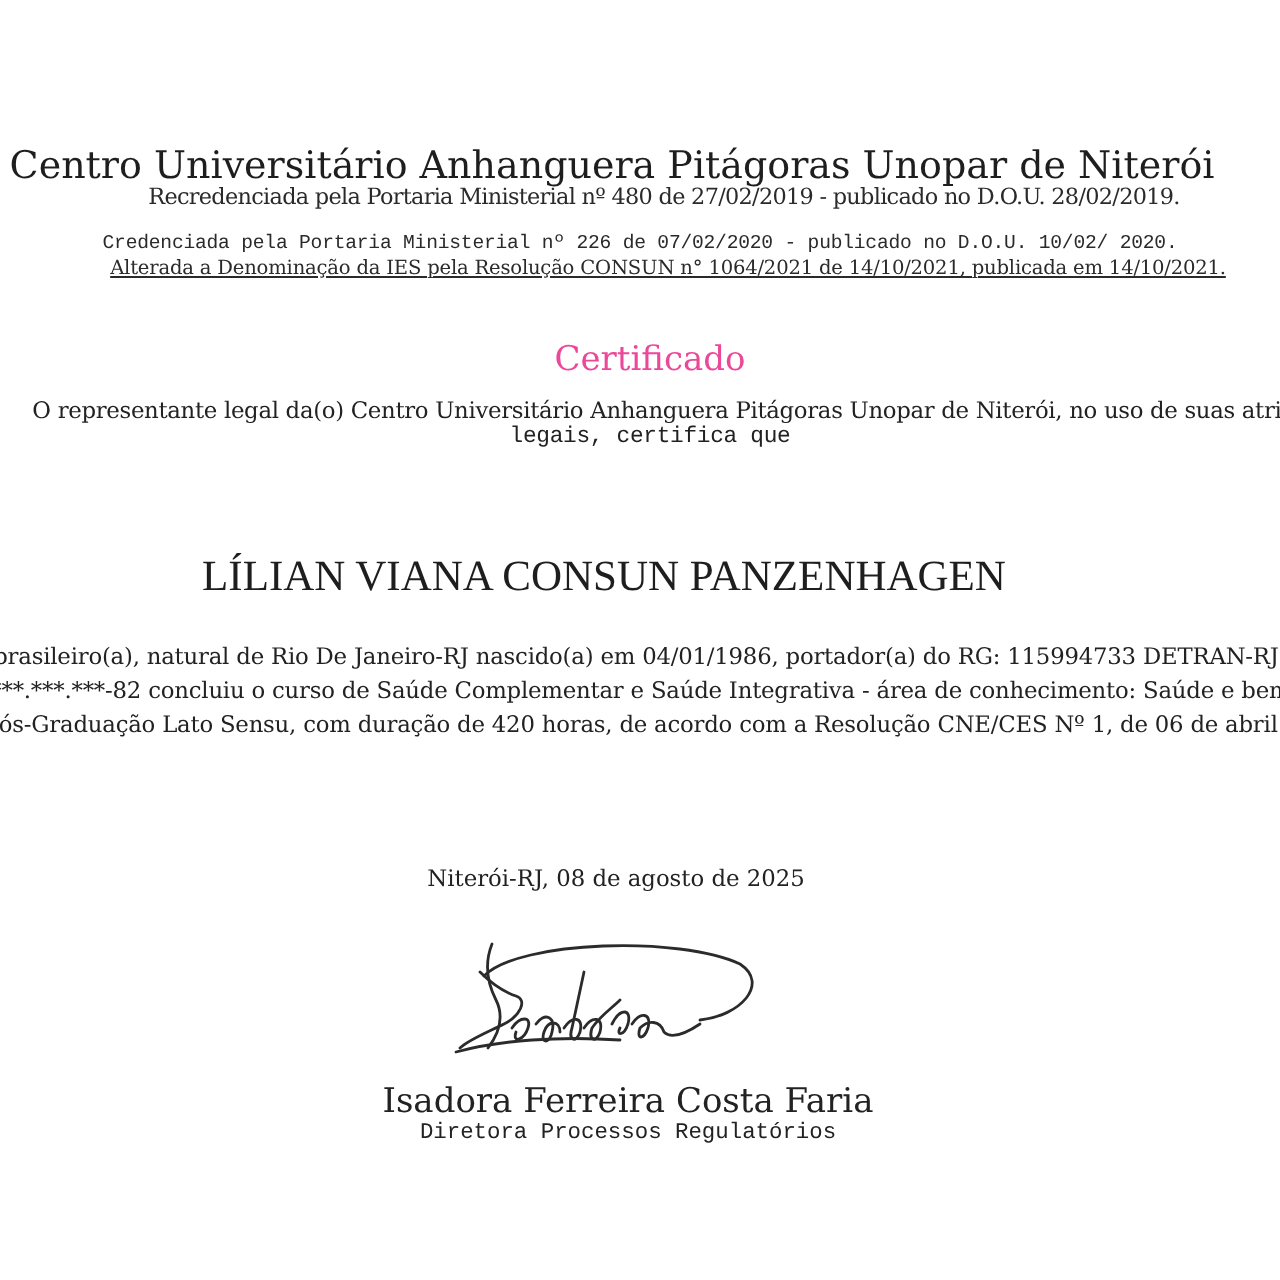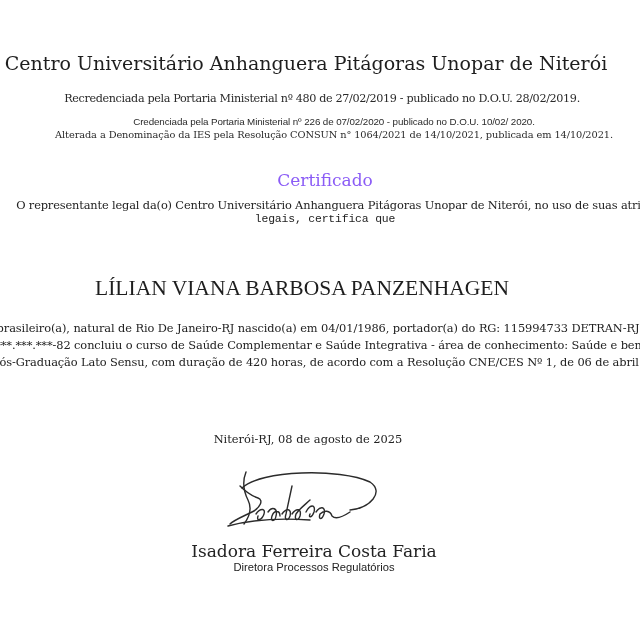--- a/index.html
+++ b/index.html
@@ -15,57 +15,57 @@
       color: #222222;
     }
     .line {
       position: absolute;
       left: 50%;
       transform: translateX(-50%);
       white-space: nowrap;
       text-align: center;
     }
     .institution {
-      top: 52px;
+      top: 72px;
       font-family: "DejaVu Serif", serif;
       font-size: 19px;
       color: #1e1e1e;
       margin-left: -14px;
       text-align: center;
     }
     .recred {
       top: 92px;
       font-family: "DejaVu Serif", serif;
       font-size: 11.2px;
       letter-spacing: -0.35px;
       color: #2a2a2a;
-      margin-left: 2px;
+      margin-left: 12px;
       text-align: center;
     }
     .cred1 {
       top: 116px;
-      font-family: Liberation Sans, sans-serif;
+      font-family: Liberation Mono, monospace;
       font-size: 9.8px;
       letter-spacing: -0.1px;
       color: #2a2a2a;
-      margin-left: 14px;
     }
     .cred2 {
       top: 129px;
       font-family: "DejaVu Serif", serif;
       font-size: 9.8px;
       letter-spacing: -0.1px;
       color: #2a2a2a;
       margin-left: 14px;
+      text-decoration: underline;
     }
     .cert-title {
       top: 170px;
       font-family: "DejaVu Serif", serif;
       font-size: 17px;
-      color: #8b5cf6;
+      color: #ec4899;
       margin-left: 5px;
     }
     .intro1 {
       top: 198px;
       font-family: "DejaVu Serif", serif;
       font-size: 11.4px;
       letter-spacing: -0.15px;
       color: #222;
       margin-left: 30px;
     }
@@ -109,21 +109,21 @@
     }
     .signer-name {
       top: 541px;
       font-family: "DejaVu Serif", serif;
       font-size: 17px;
       color: #222;
       margin-left: -6px;
     }
     .signer-role {
       top: 561px;
-      font-family: Liberation Sans, sans-serif;
+      font-family: Liberation Mono, monospace;
       font-size: 11.2px;
       color: #222;
       margin-left: -6px;
       text-align: center;
     }
   </style>
 </head>
 <body>
 
 <div>
@@ -134,21 +134,21 @@
 
   <div class="line cred1">Credenciada pela Portaria Ministerial nº 226 de 07/02/2020 - publicado no D.O.U. 10/02/ 2020.</div>
 
   <div class="line cred2">Alterada a Denominação da IES pela Resolução CONSUN n° 1064/2021 de 14/10/2021, publicada em 14/10/2021.</div>
 
   <div class="line cert-title">Certificado</div>
 
   <div class="line intro1">O representante legal da(o) Centro Universitário Anhanguera Pitágoras Unopar de Niterói, no uso de suas atribuições</div>
   <div class="line intro2">legais, certifica que</div>
 
-  <div class="line student-name">LÍLIAN VIANA BARBOSA PANZENHAGEN</div>
+  <div class="line student-name">LÍLIAN VIANA CONSUN PANZENHAGEN</div>
 
   <div class="line body-line body1">brasileiro(a), natural de Rio De Janeiro-RJ nascido(a) em 04/01/1986, portador(a) do RG: 115994733 DETRAN-RJ</div>
   <div class="line body-line body2">e CPF: ***.***.***-82 concluiu o curso de Saúde Complementar e Saúde Integrativa - área de conhecimento: Saúde e bem-estar</div>
   <div class="line body-line body3">nível de Pós-Graduação Lato Sensu, com duração de 420 horas, de acordo com a Resolução CNE/CES Nº 1, de 06 de abril de 2018.</div>
 
   <div class="line place-date">Niterói-RJ, 08 de agosto de 2025</div>
 
   <div class="signature">
     <svg width="160" height="70" viewBox="0 0 160 70" xmlns="http://www.w3.org/2000/svg">
       <g fill="none" stroke="#2b2b2b" stroke-width="1.4" stroke-linecap="round" stroke-linejoin="round">

